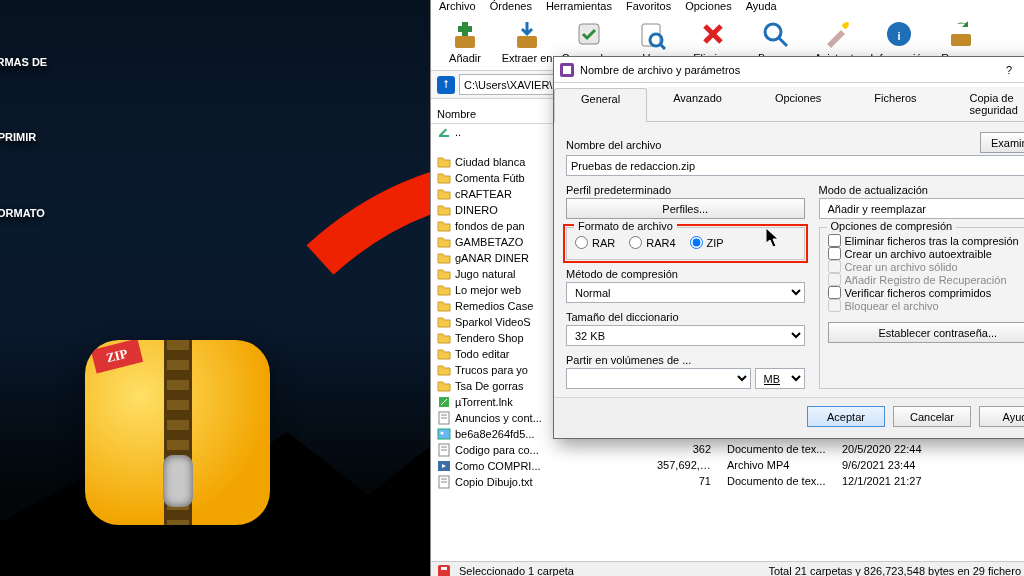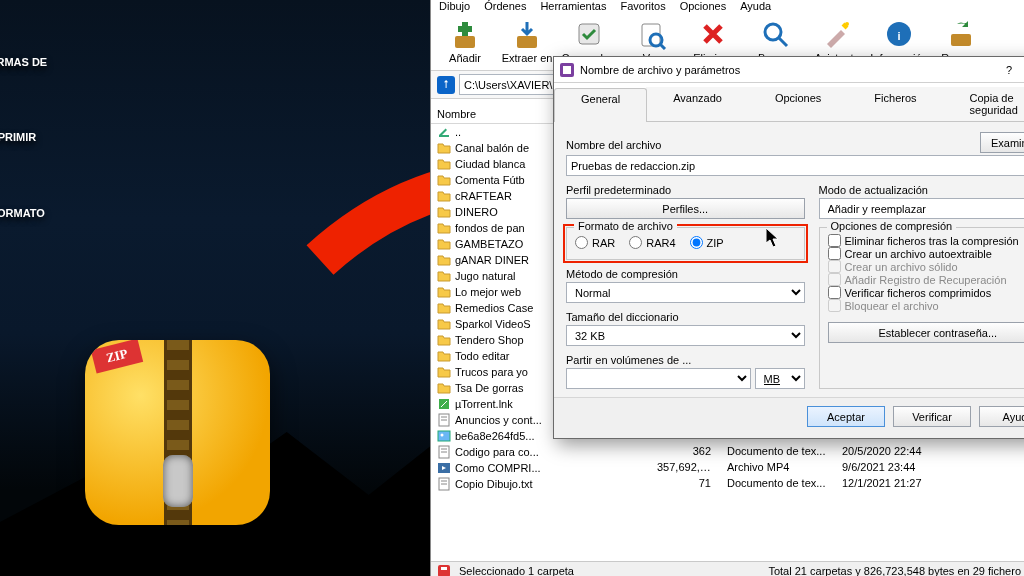--- a/index.html
+++ b/index.html
@@ -87,21 +87,21 @@
     <div class="pull"></div>
   <div class="band">ZIP</div>
 </div>
 <svg class="big-arrow" viewBox="0 0 330 150">
   <path d="M10 130 Q 120 30 270 50" stroke="#e20" stroke-width="40" fill="none"></path>
   <path d="M250 15 L328 55 L250 100 L266 58 Z" fill="#e20"></path>
 </svg>
 
 <div class="winrar">
   <div class="menubar" id="menubar">
-      <span>Dibujo</span>
+      <span>Archivo</span>
       <span>Órdenes</span>
       <span>Herramientas</span>
       <span>Favoritos</span>
       <span>Opciones</span>
       <span>Ayuda</span>
     </div>
   <div class="toolbar" id="toolbar">
       <div class="tbtn">
         <svg viewBox="0 0 32 32">
           <rect x="6" y="18" width="20" height="12" rx="2" fill="#c28a2b"></rect>
@@ -184,23 +184,20 @@
         <div class="list-row">
     <span class="fname"><svg viewBox="0 0 14 14">
               <path d="M2 12h10v-2H5l5-5-1.4-1.4L2 10z" fill="#3a7"></path>
             </svg>..</span>
     <span class="num"></span>
           <span></span>
           <span></span>
           <span></span>
   </div>
         <div class="list-row">
-    <span class="fname"><svg viewBox="0 0 14 14">
-              <path d="M1 3h5l1 2h6v7H1z" fill="#f7c948" stroke="#c99a2e"></path>
-            </svg>Canal balón de</span>
     <span class="num"></span>
           <span>Carpeta de archivos</span>
           <span></span>
           <span></span>
   </div>
         <div class="list-row">
     <span class="fname"><svg viewBox="0 0 14 14">
               <path d="M1 3h5l1 2h6v7H1z" fill="#f7c948" stroke="#c99a2e"></path>
             </svg>Ciudad blanca</span>
     <span class="num"></span>
@@ -483,20 +480,20 @@
       <div class="lbl">Partir en volúmenes de ...</div>
       <div class="field">
         <select class="drop" style="flex:1"><option></option></select>
         <select class="drop" style="width:50px"><option>MB</option></select>
       </div>
     </div>
   </div>
 
   <div class="dlg-buttons">
     <button class="btn primary">Aceptar</button>
-    <button class="btn">Verificar</button>
+    <button class="btn">Cancelar</button>
     <button class="btn">Ayuda</button>
   </div>
 </div>
 
 <svg class="cursor-ptr" style="left:766px;top:228px" viewBox="0 0 16 20">
     <path d="M0 0 L0 15 L4 12 L7 19 L10 18 L7 11 L12 11 Z" fill="#000" stroke="#fff" stroke-width="1"></path>
   </svg>
 
 </body></html>

